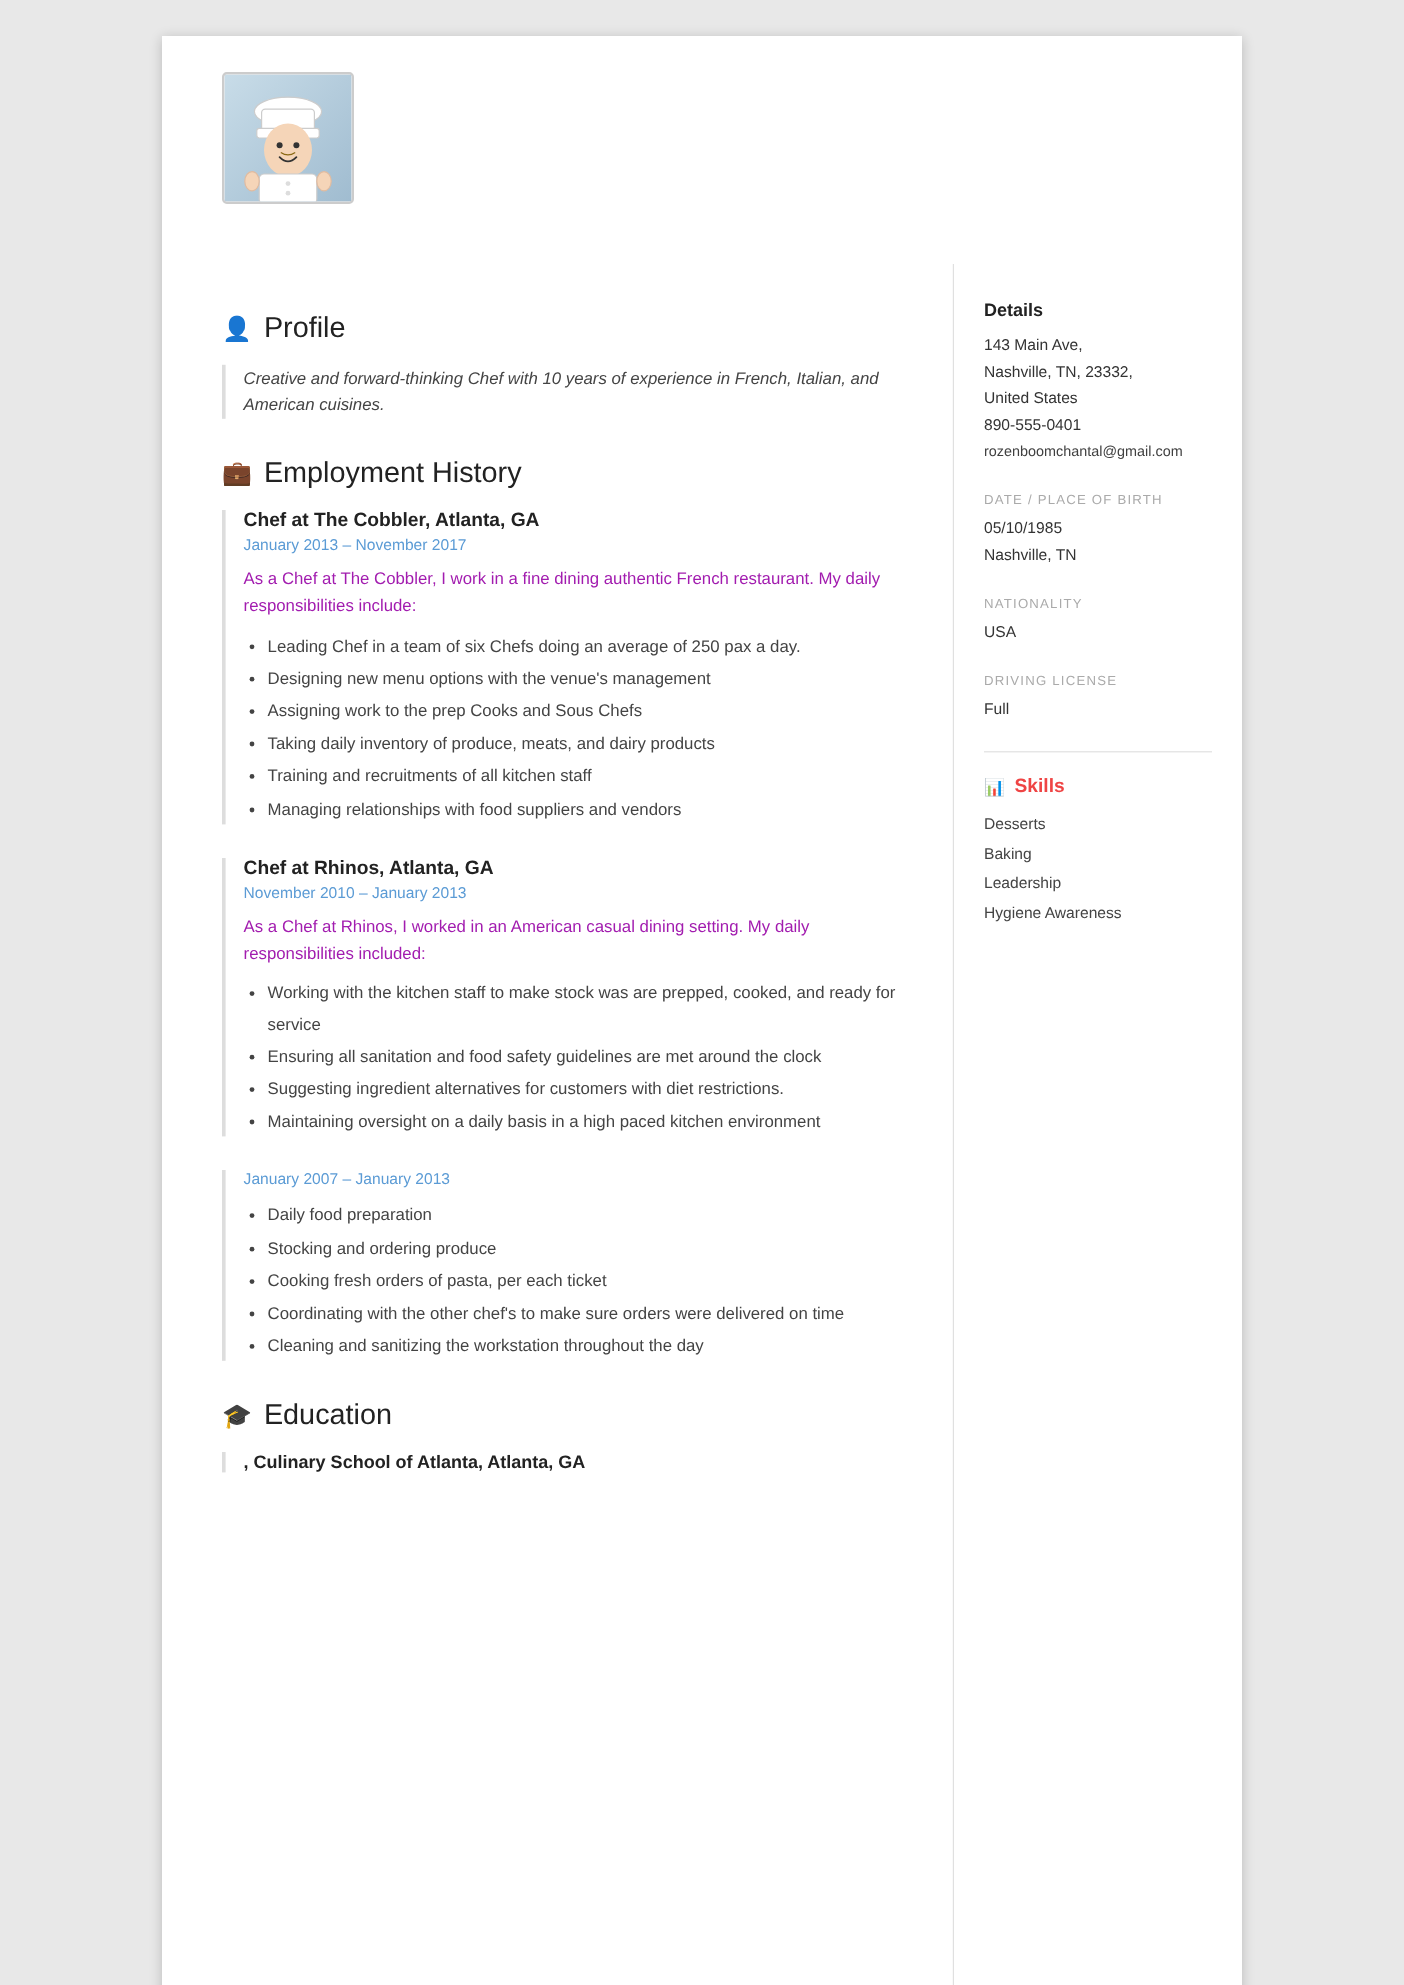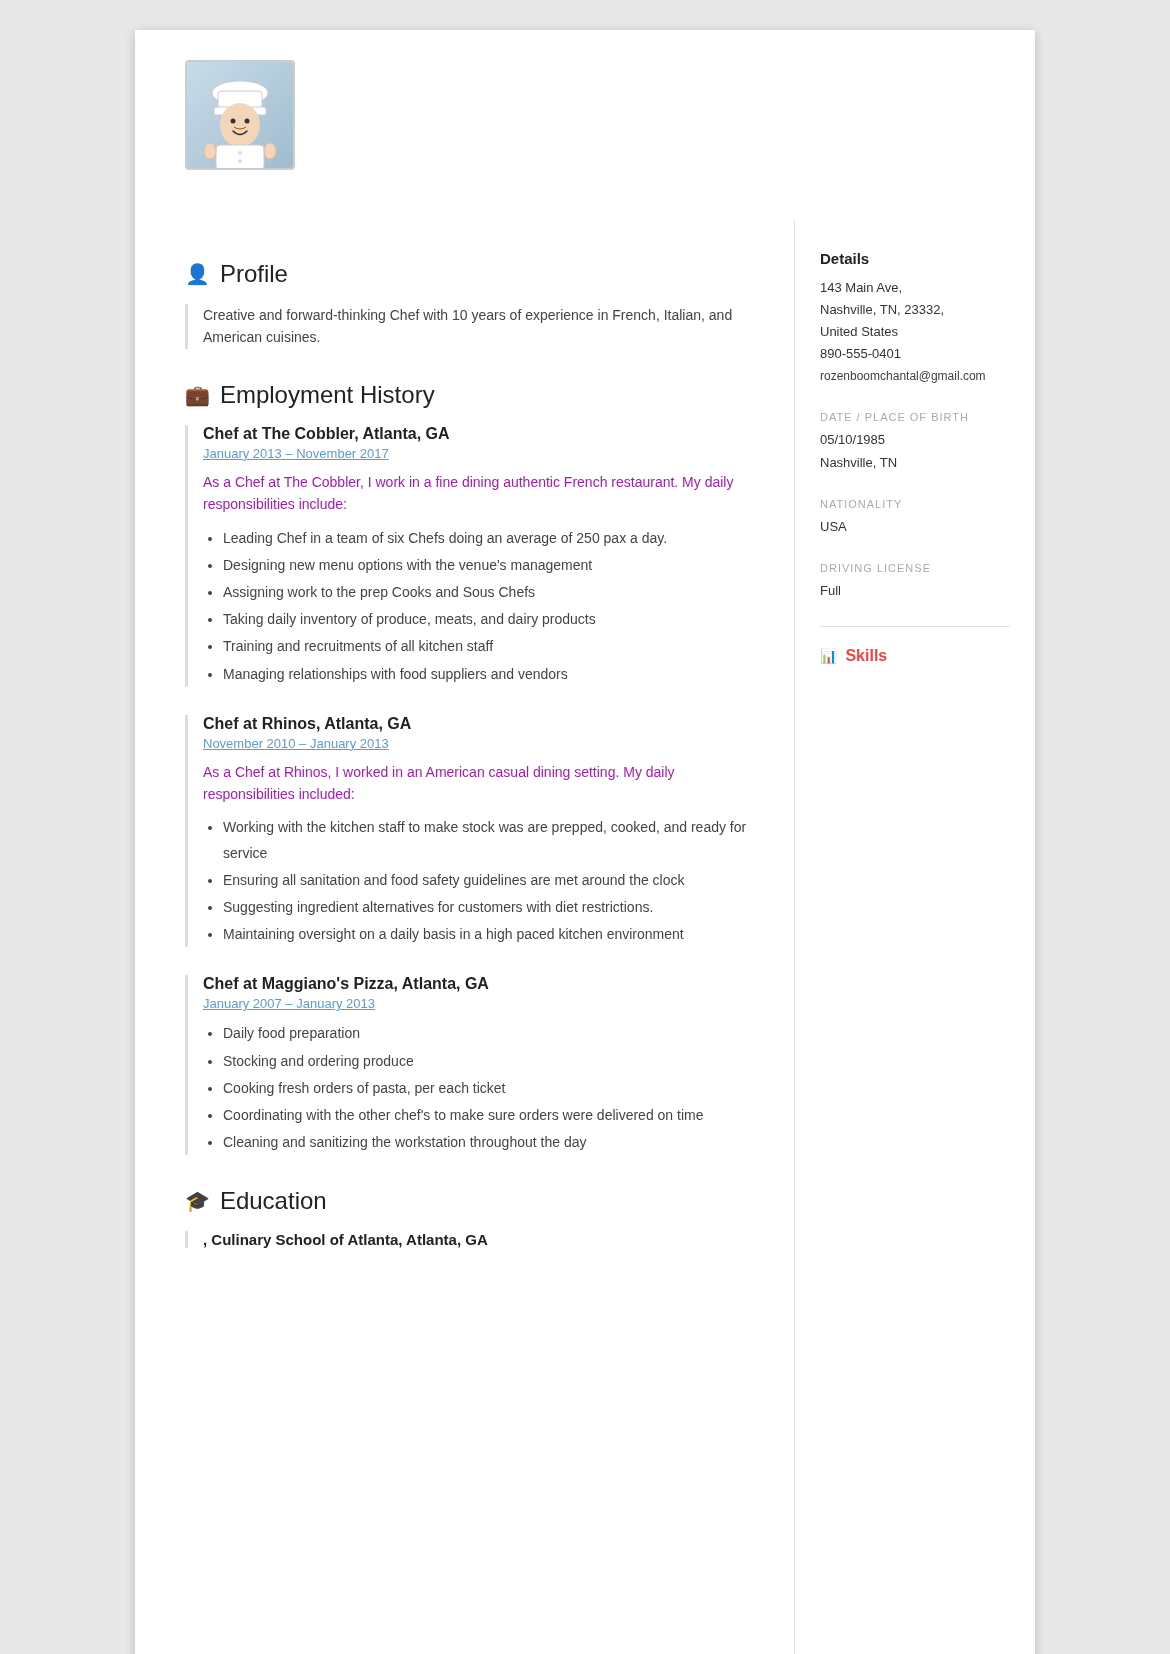--- a/index.html
+++ b/index.html
@@ -111,39 +111,39 @@
       color: #222;
     }
 
     
     .profile-text {
       font-size: 14px;
       color: #444;
       line-height: 1.6;
       border-left: 3px solid #ddd;
       padding-left: 15px;
+      font-style: italic;
     }
 
     
     .job-entry {
       margin-bottom: 28px;
       border-left: 3px solid #ddd;
       padding-left: 15px;
     }
     .job-title {
       font-size: 16px;
       font-weight: bold;
       color: #222;
       margin-bottom: 3px;
     }
     .job-dates {
       font-size: 13px;
       color: #5b9bd5;
       margin-bottom: 10px;
-      text-decoration: underline;
     }
     .job-description {
       font-size: 14px;
       color: #a21caf;
       line-height: 1.6;
       margin-bottom: 10px;
     }
     .job-bullets {
       padding-left: 20px;
       font-size: 14px;
@@ -288,21 +288,20 @@
               <div class="job-dates">November 2010  –  January 2013</div>
               <p class="job-description">As a Chef at Rhinos, I worked in an American casual dining setting. My daily responsibilities included:</p>
               <ul class="job-bullets">
                 <li>Working with the kitchen staff to make stock was are prepped, cooked, and ready for service</li>
                 <li>Ensuring all sanitation and food safety guidelines are met around the clock</li>
                 <li>Suggesting ingredient alternatives for customers with diet restrictions.</li>
                 <li>Maintaining oversight on a daily basis in a high paced kitchen environment</li>
               </ul>
             </div>
             <div class="job-entry">
-              <div class="job-title">Chef at Maggiano's Pizza, Atlanta, GA</div>
               <div class="job-dates">January 2007  –  January 2013</div>
               <ul class="job-bullets">
                 <li>Daily food preparation</li>
                 <li>Stocking and ordering produce</li>
                 <li>Cooking fresh orders of pasta, per each ticket</li>
                 <li>Coordinating with the other chef's to make sure orders were delivered on time</li>
                 <li>Cleaning and sanitizing the workstation throughout the day</li>
               </ul>
             </div>
           </div>
@@ -353,17 +352,23 @@
         <div class="sidebar-details">Full</div>
       </div>
 
       <hr class="divider-line">
 
       <div class="sidebar-section">
         <div class="skills-section-header">
           <span class="skills-icon">📊</span>
           <span class="skills-title">Skills</span>
         </div>
+        <div id="skills-container">
+            <div class="skill-item">Desserts</div>
+            <div class="skill-item">Baking</div>
+            <div class="skill-item">Leadership</div>
+            <div class="skill-item">Hygiene Awareness</div>
+          </div>
       </div>
 
     </div>
   </div>
 </div>
 
 </body></html>

